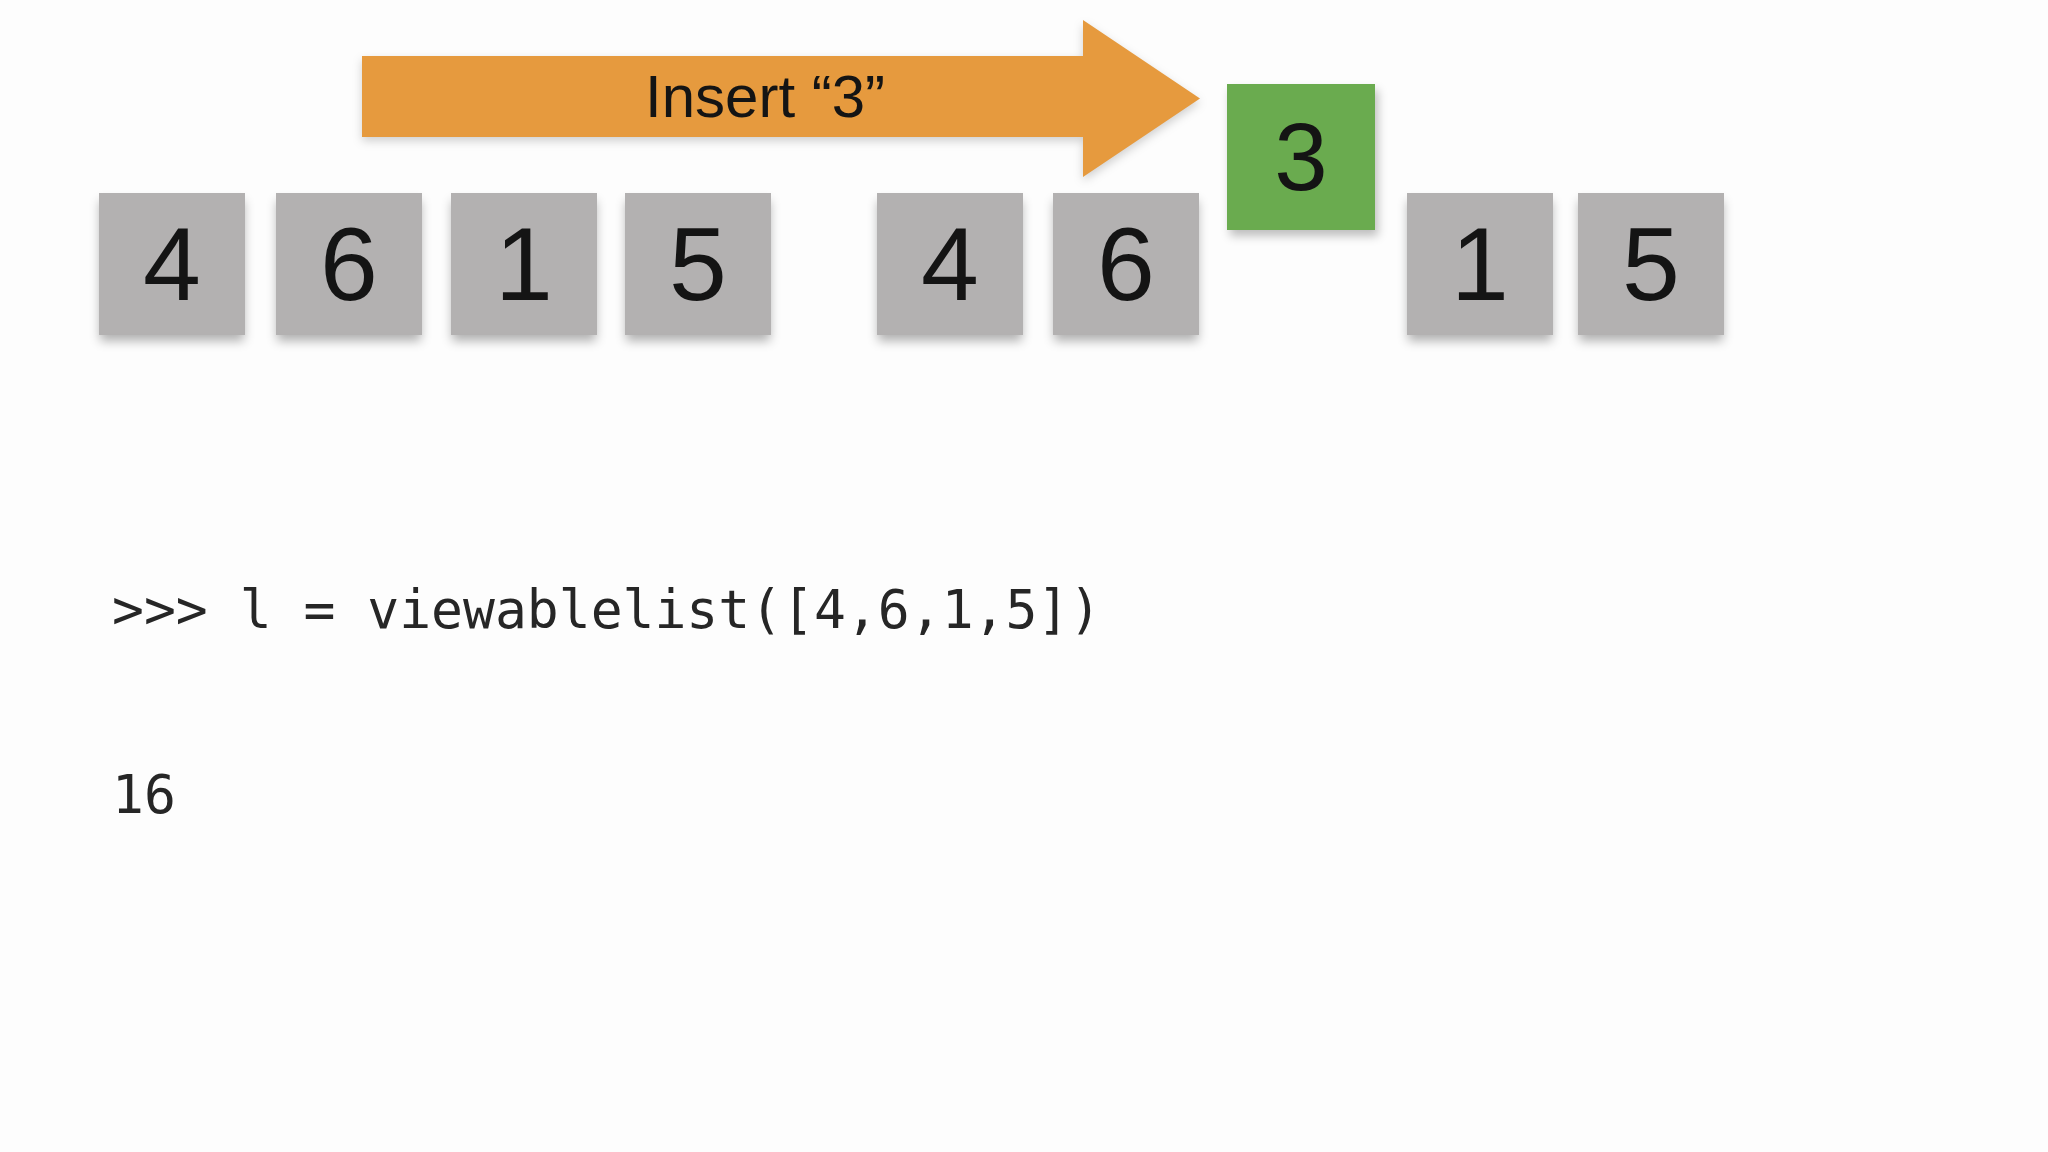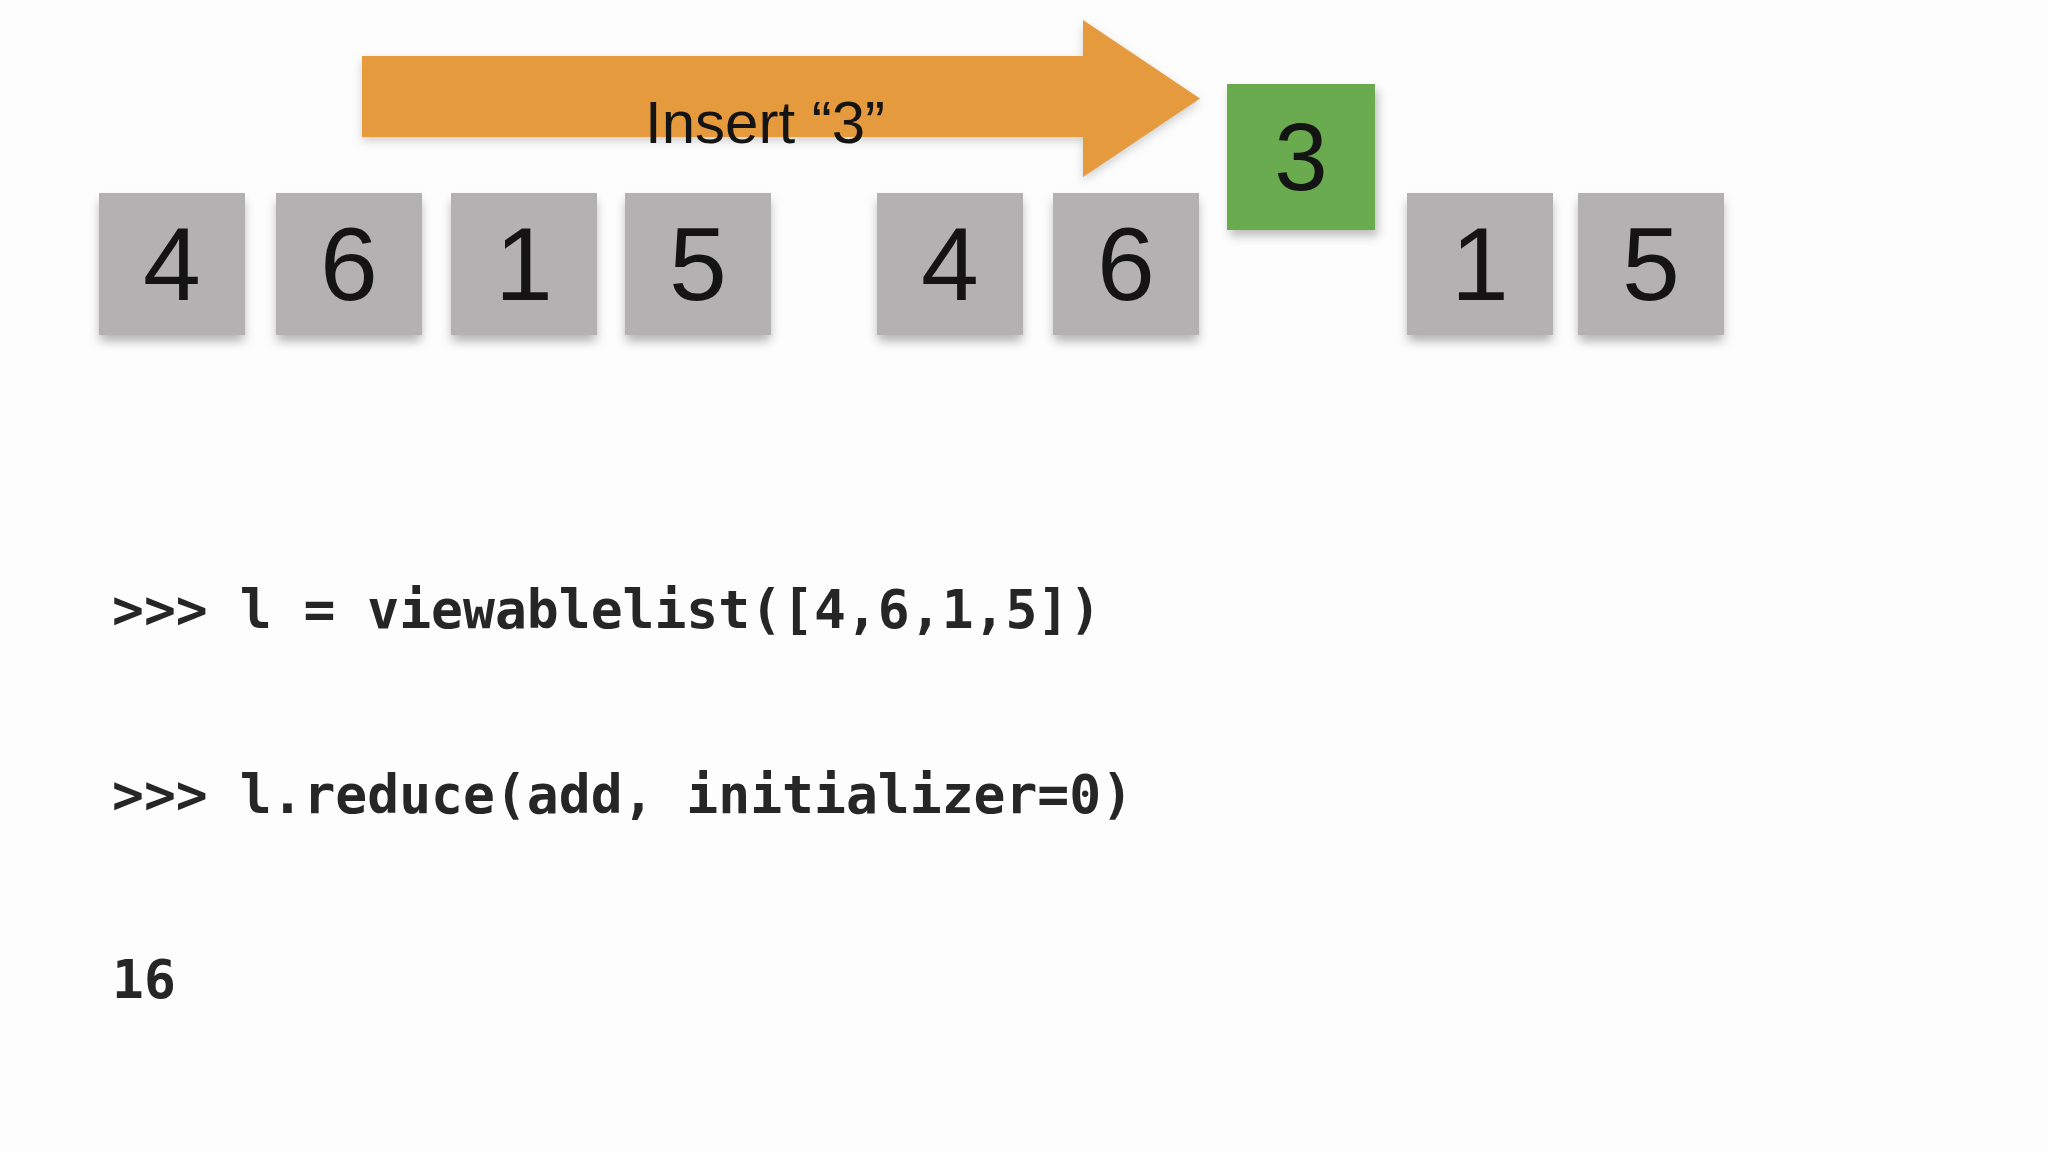--- a/index.html
+++ b/index.html
@@ -33,21 +33,20 @@
   .arrow-label {
     position: absolute;
     left: 283px;
     top: 36px;
     width: 438px;
     height: 81px;
     line-height: 81px;
     font-size: 60px;
     color: var(--text-black, #141414);
     white-space: nowrap;
-    margin-top: 26px;
   }
 
   
   .cell {
     position: absolute;
     top: 193px;
     width: 146px;
     height: 142px;
     background: var(--cell-gray, #b3b1b1);
     box-shadow: 0 7px 10px -1px rgba(0,0,0,0.30);
@@ -81,21 +80,20 @@
     left: 112px;
     top: 456px;
     font-family: "DejaVu Sans Mono", monospace;
     font-size: 53px;
     color: var(--code-color, #262626);
     white-space: pre;
   }
   .code-line {
     height: 63px;
     line-height: 63px;
-    font-weight: bold;
   }
 </style>
 </head>
 <body>
 
 <div class="slide">
 
   <div class="arrow-wrap">
     <svg viewBox="0 0 838 157" xmlns="http://www.w3.org/2000/svg">
       <polygon points="0,36 721,36 721,0 838,78.5 721,157 721,117 0,117" style="fill: var(--arrow-orange, #e69a3e);"></polygon>
@@ -111,20 +109,19 @@
   <div class="cell c-left-0">4</div>
   <div class="cell c-left-1">6</div>
 
   <div class="cell inserted">3</div>
 
   <div class="cell c-right-0">1</div>
   <div class="cell c-right-1">5</div>
 
   <div class="code-block">
     <div class="code-line">&gt;&gt;&gt; l = viewablelist([4,6,1,5])</div>
-    <div class="code-line">&gt;&gt;&gt; l.reduce(add, initializer=0)</div>
     <div class="code-line">16</div>
     
     
     
   </div>
 
 </div>
 
 </body></html>

